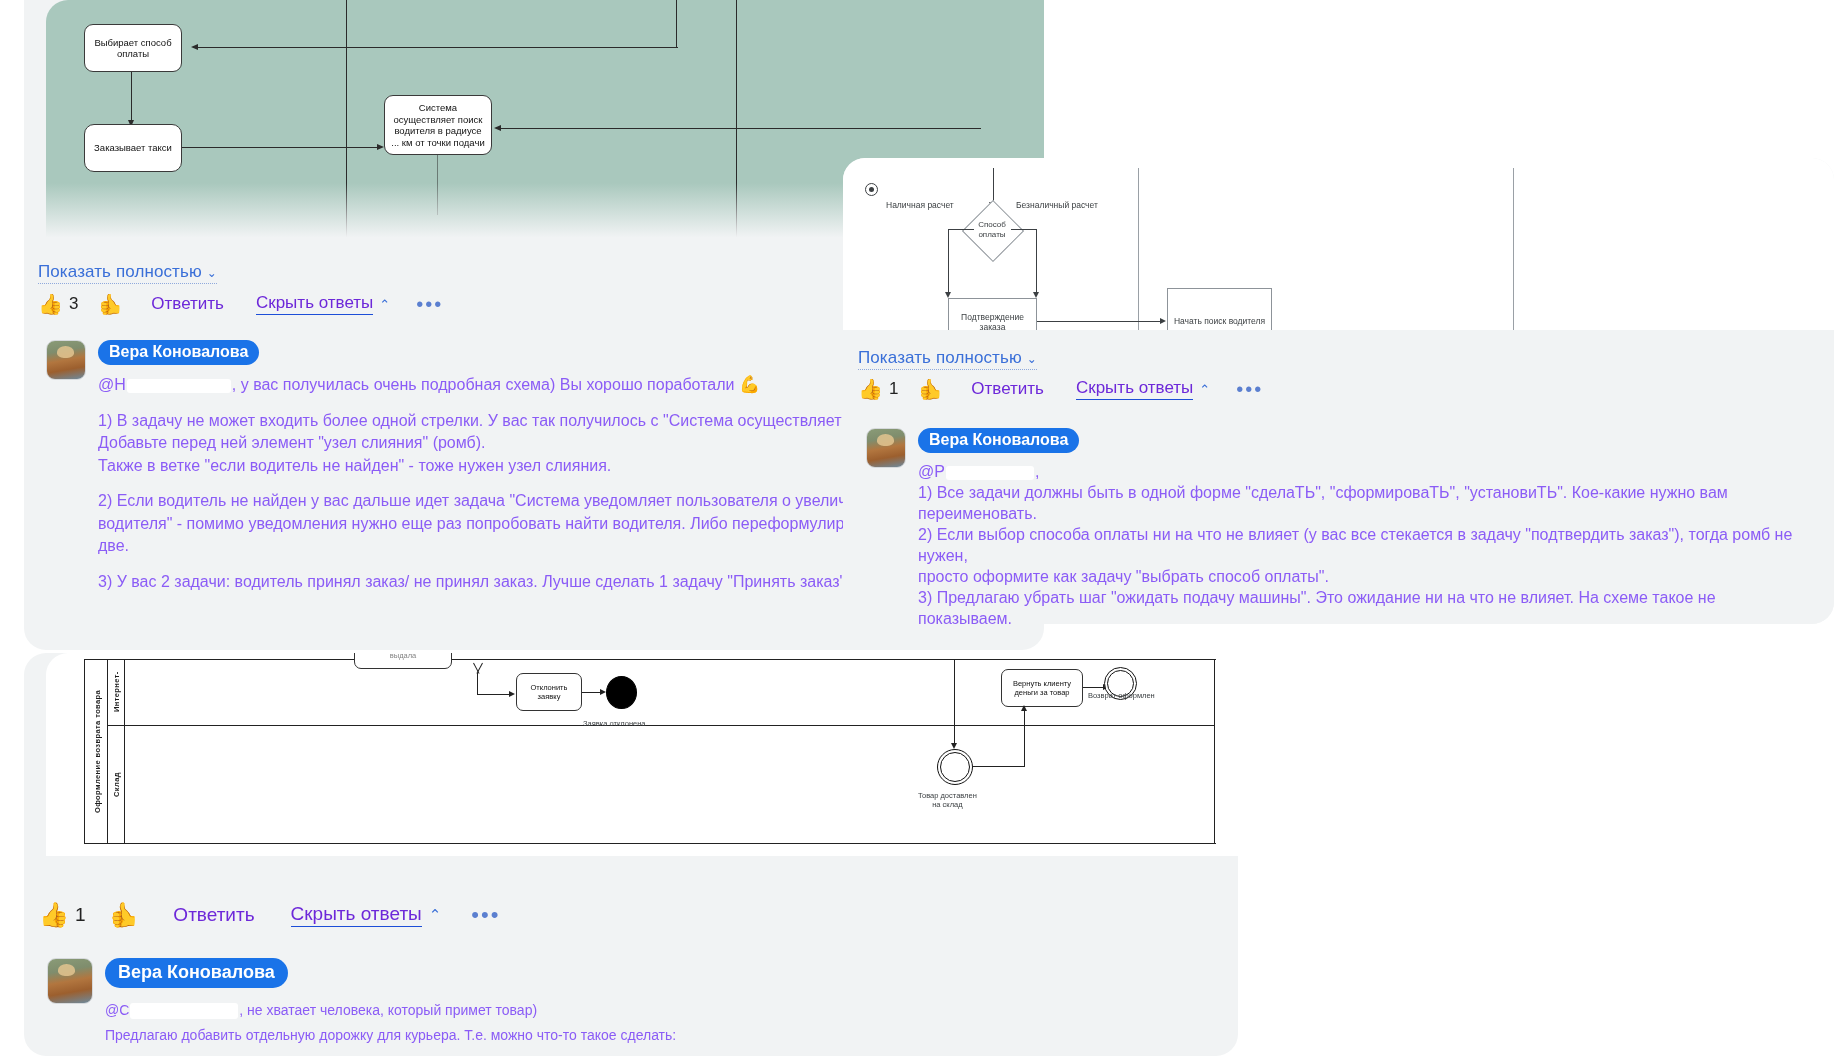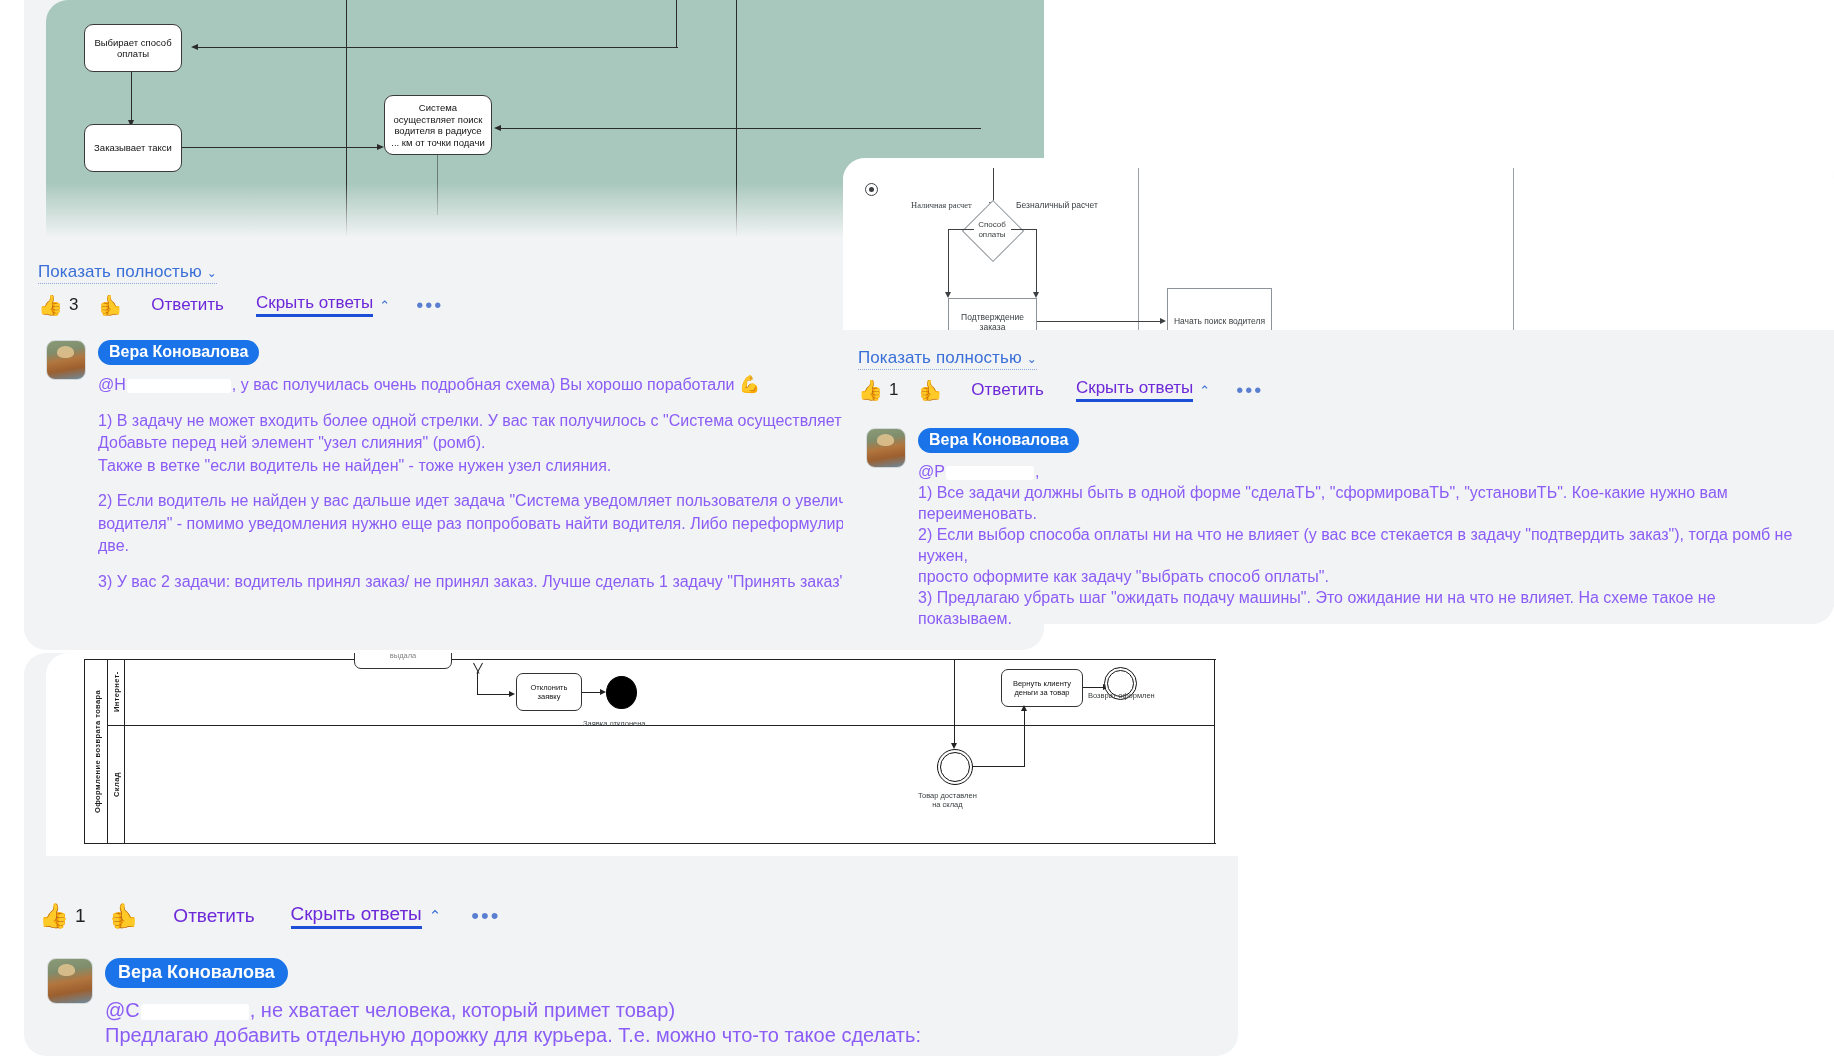--- a/index.html
+++ b/index.html
@@ -17,21 +17,21 @@
     border-bottom:1px dotted #8fa9dc;display:inline-block;
     padding-bottom:1px;cursor:pointer;white-space:nowrap;
   }
   .show-full .chev{font-size:12px;color:#3a6fd8;margin-left:5px;}
   .actions{display:flex;align-items:center;gap:0;}
   .act{display:flex;align-items:center;cursor:pointer;}
   .thumb{display:inline-block;font-size:20px;line-height:1;color:#222;}
   .thumb.down{color:#6f6f6f;transform:scaleX(-1);}
   .cnt{font-size:17px;color:#222;margin-left:6px;}
   .link{color:#6d28d9;font-size:17px;cursor:pointer;white-space:nowrap;}
-  .link.ul{border-bottom:3px solid #1d4ed8;padding-bottom:1px;}
+  .link.ul{border-bottom:1px solid #1d4ed8;padding-bottom:1px;}
   .dots{color:#5b7fd0;font-size:20px;letter-spacing:2px;line-height:12px;cursor:pointer;}
 
   .reply{display:flex;gap:12px;align-items:flex-start;}
   .avatar{
     width:38px;height:38px;border-radius:9px;flex:0 0 38px;
     background:linear-gradient(170deg,#8a9b77 0%,#7f8d6d 28%,#b2763f 50%,#9c5f2e 72%,#6d8a9e 100%);
     border:1px solid #d6d9dc;overflow:hidden;position:relative;
   }
   .avatar::after{
     content:"";position:absolute;left:10px;top:5px;width:17px;height:12px;border-radius:50% 50% 40% 40%;
@@ -108,21 +108,21 @@
     <div class="ln lnv" style="left:300px;top:0;height:245px;"></div>
     <div class="ln lnv" style="left:690px;top:0;height:245px;"></div>
 
     <div class="nodebox" style="left:38px;top:24px;width:98px;height:48px;">
       <span>Выбирает способ оплаты</span>
     </div>
 
     <div class="ln lnv" style="left:85px;top:72px;height:52px;"></div>
     <div class="arrow-d" style="left:81.5px;top:120px;border-top:7px solid #2b2b2b;"></div>
 
-    <div class="nodebox" style="left:38px;top:124px;width:98px;height:48px;">
+    <div class="nodebox" style="left:38px;top:124px;width:98px;height:48px;border-radius:10px;">
       <span>Заказывает такси</span>
     </div>
 
     <div class="nodebox" style="left:338px;top:95px;width:108px;height:60px;">
       <span>Система осуществляет поиск водителя в радиусе ... км от точки подачи</span>
     </div>
 
     <div class="ln lnh" style="left:136px;top:147px;width:196px;"></div>
     <div class="arrow-r" style="left:331px;top:143.5px;border-left:7px solid #2b2b2b;"></div>
 
@@ -170,21 +170,21 @@
 </div>
 
 <div class="panel" style="left:843px;top:158px;width:991px;height:466px;">
 
   <div class="diagram" style="left:0px;top:0px;width:991px;height:240px;background:#ffffff;border-radius:22px 22px 0 0;">
     <div class="thinln" style="left:295px;top:10px;width:1.1px;height:230px;"></div>
     <div class="thinln" style="left:670px;top:10px;width:1.1px;height:230px;"></div>
 
     <div class="startdot" style="left:22px;top:25px;"></div>
 
-    <span class="lbl" style="left:68px;top:42px;font-family:Liberation Serif, serif;">Наличная расчет</span>
+    <span class="lbl" style="left:43px;top:42px;">Наличная расчет</span>
     <span class="lbl" style="left:173px;top:42px;">Безналичный расчет</span>
 
     <div class="thinln" style="left:149.5px;top:10px;width:1.1px;height:38px;background:#3c4043;"></div>
     <div class="arrow-d" style="left:146px;top:44px;border-top:6px solid #3c4043;"></div>
 
     <div class="diamond" style="left:128px;top:51px;width:42px;height:42px;"></div>
     <div class="diamond-txt" style="left:123px;top:62px;width:52px;">
       <div>Способ<br>оплаты</div>
     </div>
 
@@ -320,18 +320,18 @@
     <span class="link" style="margin-right:36px;font-size:19px;">Ответить</span>
     <span class="link ul" style="font-size:19px;">Скрыть ответы</span>
     <span class="chev" style="color:#3a6fd8;font-size:15px;margin:0 30px 0 7px;">⌃</span>
     <span class="dots" style="font-size:22px;">•••</span>
   </div>
 
   <div class="reply" style="position:absolute;left:23px;top:305px;width:1000px;">
     <div class="avatar" style="width:44px;height:44px;flex:0 0 44px;"></div>
     <div style="flex:1;">
       <div class="name-pill" style="margin-bottom:10px;font-size:18px;padding:4px 13px 5px;border-radius:15px;">Вера Коновалова</div>
-      <div class="ctext" style="font-size:20px;line-height:25px;">
+      <div class="ctext" style="font-size:14px;line-height:25px;">
         <p>@С<span class="redact" style="width:108px;height:16px;"></span>, не хватает человека, который примет товар)<br>Предлагаю добавить отдельную дорожку для курьера. Т.е. можно что-то такое сделать:</p>
       </div>
     </div>
   </div>
 </div>
 
 </body></html>

